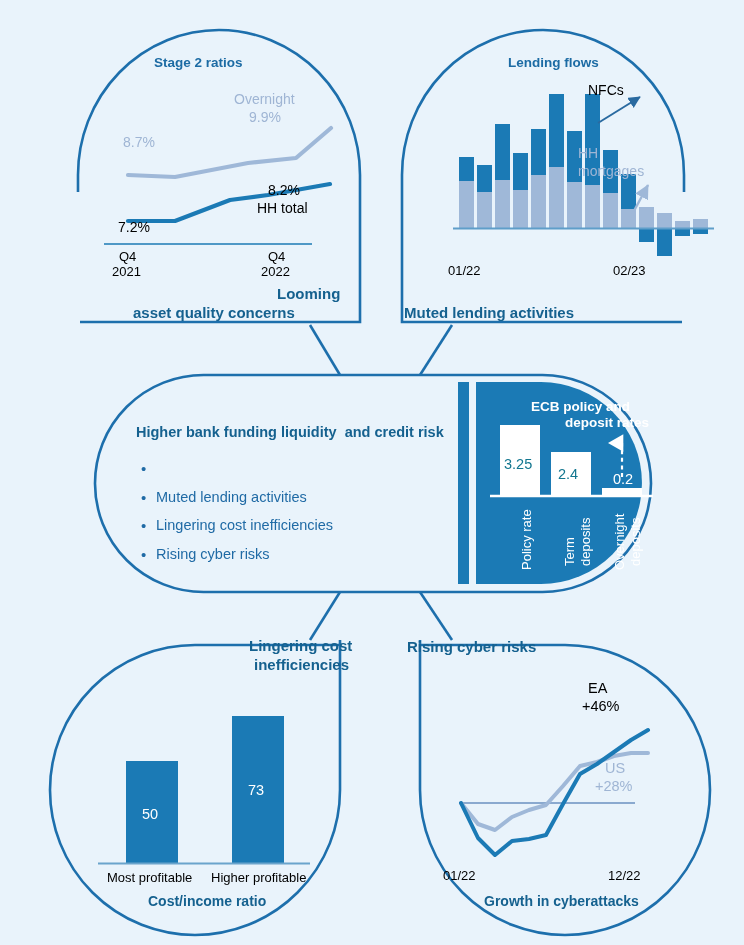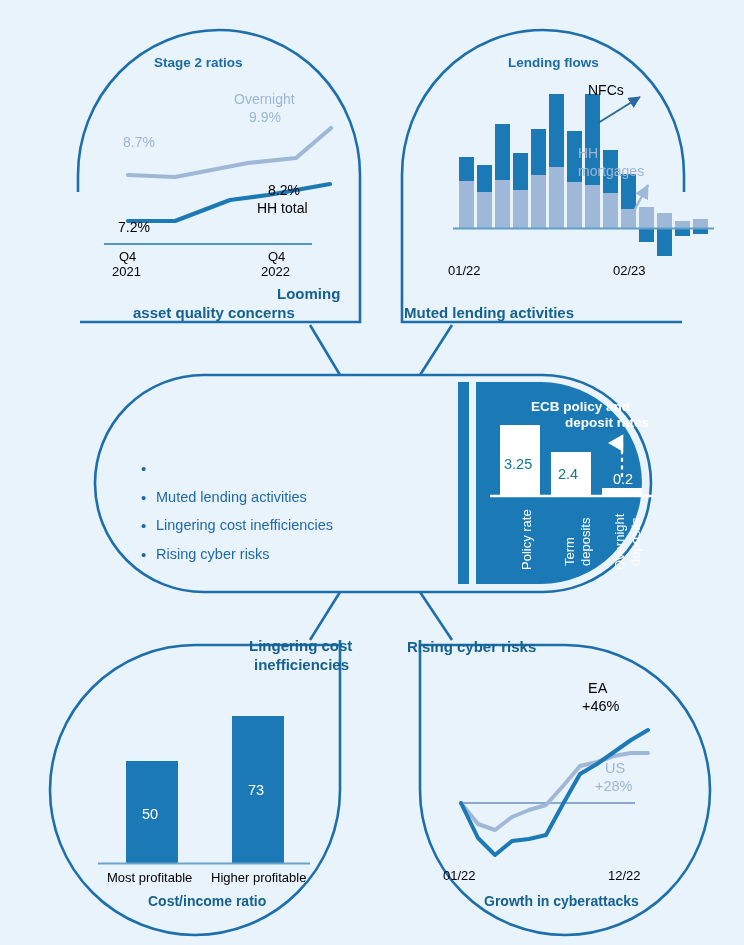--- a/index.html
+++ b/index.html
@@ -187,20 +187,21 @@
 
   <div class="t" style="left:588px; top:82px; font-size:14px;">NFCs</div>
   <div class="t muted" style="left:578px; top:145px; font-size:14px;">HH</div>
   <div class="t muted" style="left:578px; top:163px; font-size:14px;">mortgages</div>
 
   <div class="t" style="left:448px; top:263px; font-size:13px;">01/22</div>
   <div class="t" style="left:613px; top:263px; font-size:13px;">02/23</div>
 
   <div class="t bold-dark" style="left:404px; top:304px; font-size:15px;">Muted lending activities</div>
 
+  <div class="t bold-dark" style="left:136px; top:424px; font-size:14.5px;">Higher bank funding liquidity  and credit risk</div>
 
   <div style="position:absolute; left:141px; top:460px; width:300px;">
     <div style="display:flex; align-items:flex-start; margin-bottom:11.5px;">
       <span style="color:#1f6aa5; font-size:15px; line-height:17px; width:15px;">•</span>
     </div>
     <div style="display:flex; align-items:flex-start; margin-bottom:11.5px;">
       <span style="color:#1f6aa5; font-size:15px; line-height:17px; width:15px;">•</span>
       <span style="color:#1f6aa5; font-size:14.5px; line-height:17px;">Muted lending activities</span>
     </div>
     <div style="display:flex; align-items:flex-start; margin-bottom:11.5px;">

